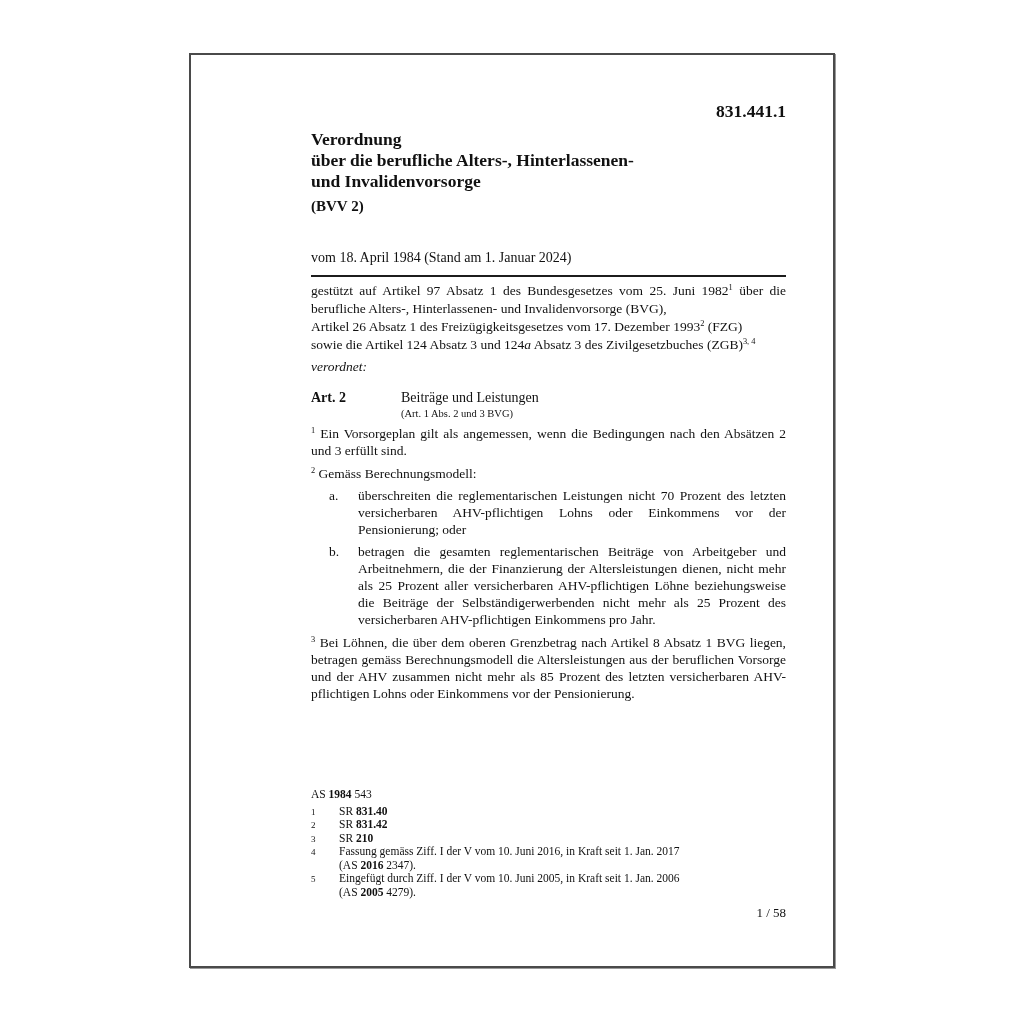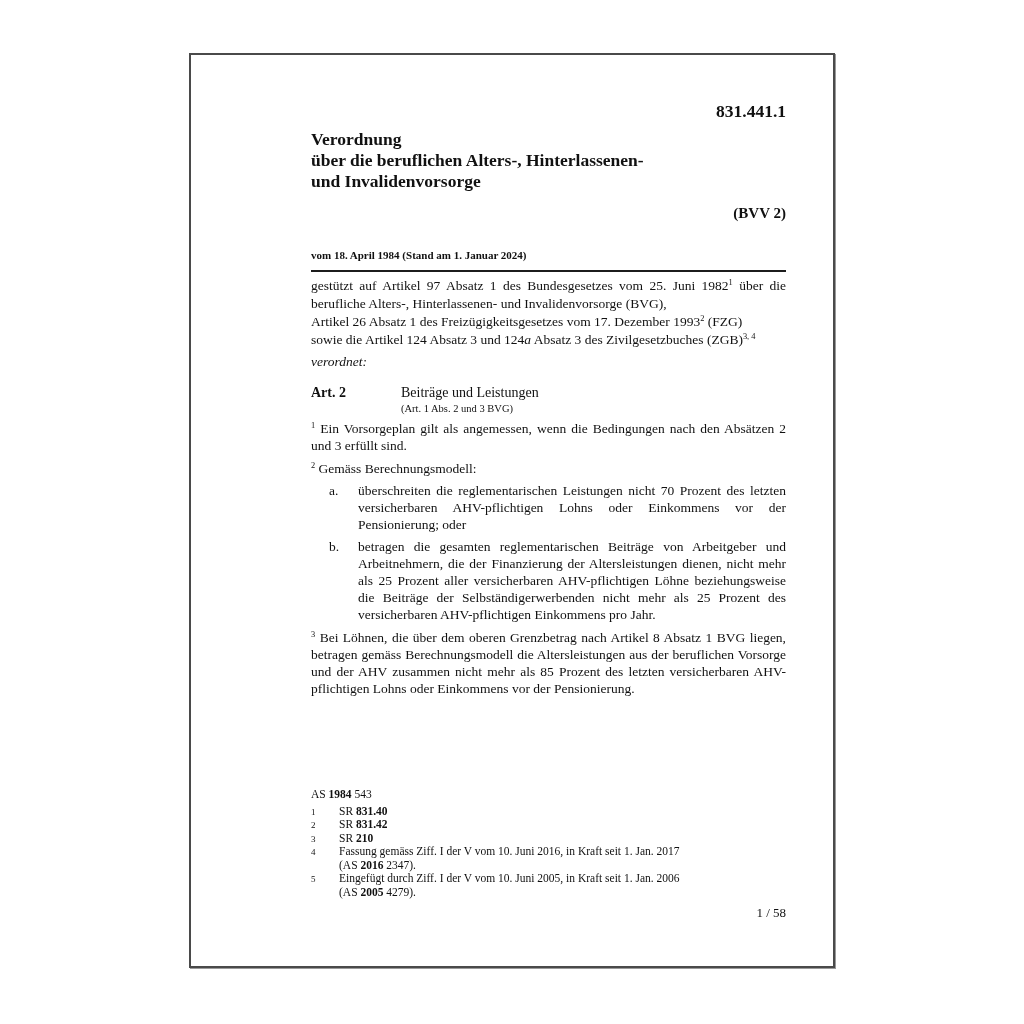--- a/index.html
+++ b/index.html
@@ -30,26 +30,25 @@
     font-size: 17.5px;
     font-weight: bold;
   }
   .title {
     margin: 58px 0 0 0;
     font-size: 17.5px;
     line-height: 21px;
     font-weight: bold;
   }
   .subtitle {
-    margin-top: 13px;
+    margin-top: 6px;
     font-size: 15px;
     font-weight: bold;
-    text-align: right;
   }
-  .dateline { margin-top: 27px; font-size: 11px; font-weight: bold; }
+  .dateline { margin-top: 35px; font-size: 14px; }
   .rule {
     margin: 9px 0 0 0;
     border: none;
     border-top: 2px solid #1c1c1c;
     height: 0;
   }
   .author { margin: 19px 0 0 0; font-style: italic; font-size: 13.5px; }
   .preamble {
     margin: 5px 0 0 0;
     font-size: 13.5px;
@@ -97,21 +96,21 @@
   .fn-text { flex: 1; }
   .pagenum { position: absolute; right: 47px; top: 850px; font-size: 13px; }
 </style>
 </head>
 <body>
 
 <div class="page">
 
   <div class="docnum">831.441.1</div>
 
-  <h1 class="title"><span>Verordnung</span><br><span>über die beruflichen Alters-, Hinterlassenen-</span><br><span>und Invalidenvorsorge</span></h1>
+  <h1 class="title"><span>Verordnung</span><br><span>über die berufliche Alters-, Hinterlassenen-</span><br><span>und Invalidenvorsorge</span></h1>
 
   <div class="subtitle">(BVV 2)</div>
 
   <div class="dateline">vom 18. April 1984 (Stand am 1. Januar 2024)</div>
 
   <hr class="rule">
 
 
   <p class="preamble"><span>gestützt auf Artikel 97 Absatz 1 des Bundesgesetzes vom 25. Juni 1982</span><sup>1</sup><span> über die berufliche Alters-, Hinterlassenen- und Invalidenvorsorge (BVG),</span><br><span>Artikel 26 Absatz 1 des Freizügigkeitsgesetzes vom 17. Dezember 1993</span><sup>2</sup><span> (FZG)</span><br><span>sowie die Artikel 124 Absatz 3 und 124</span><em>a</em><span> Absatz 3 des Zivilgesetzbuches (ZGB)</span><sup>3, 4</sup></p>
 

